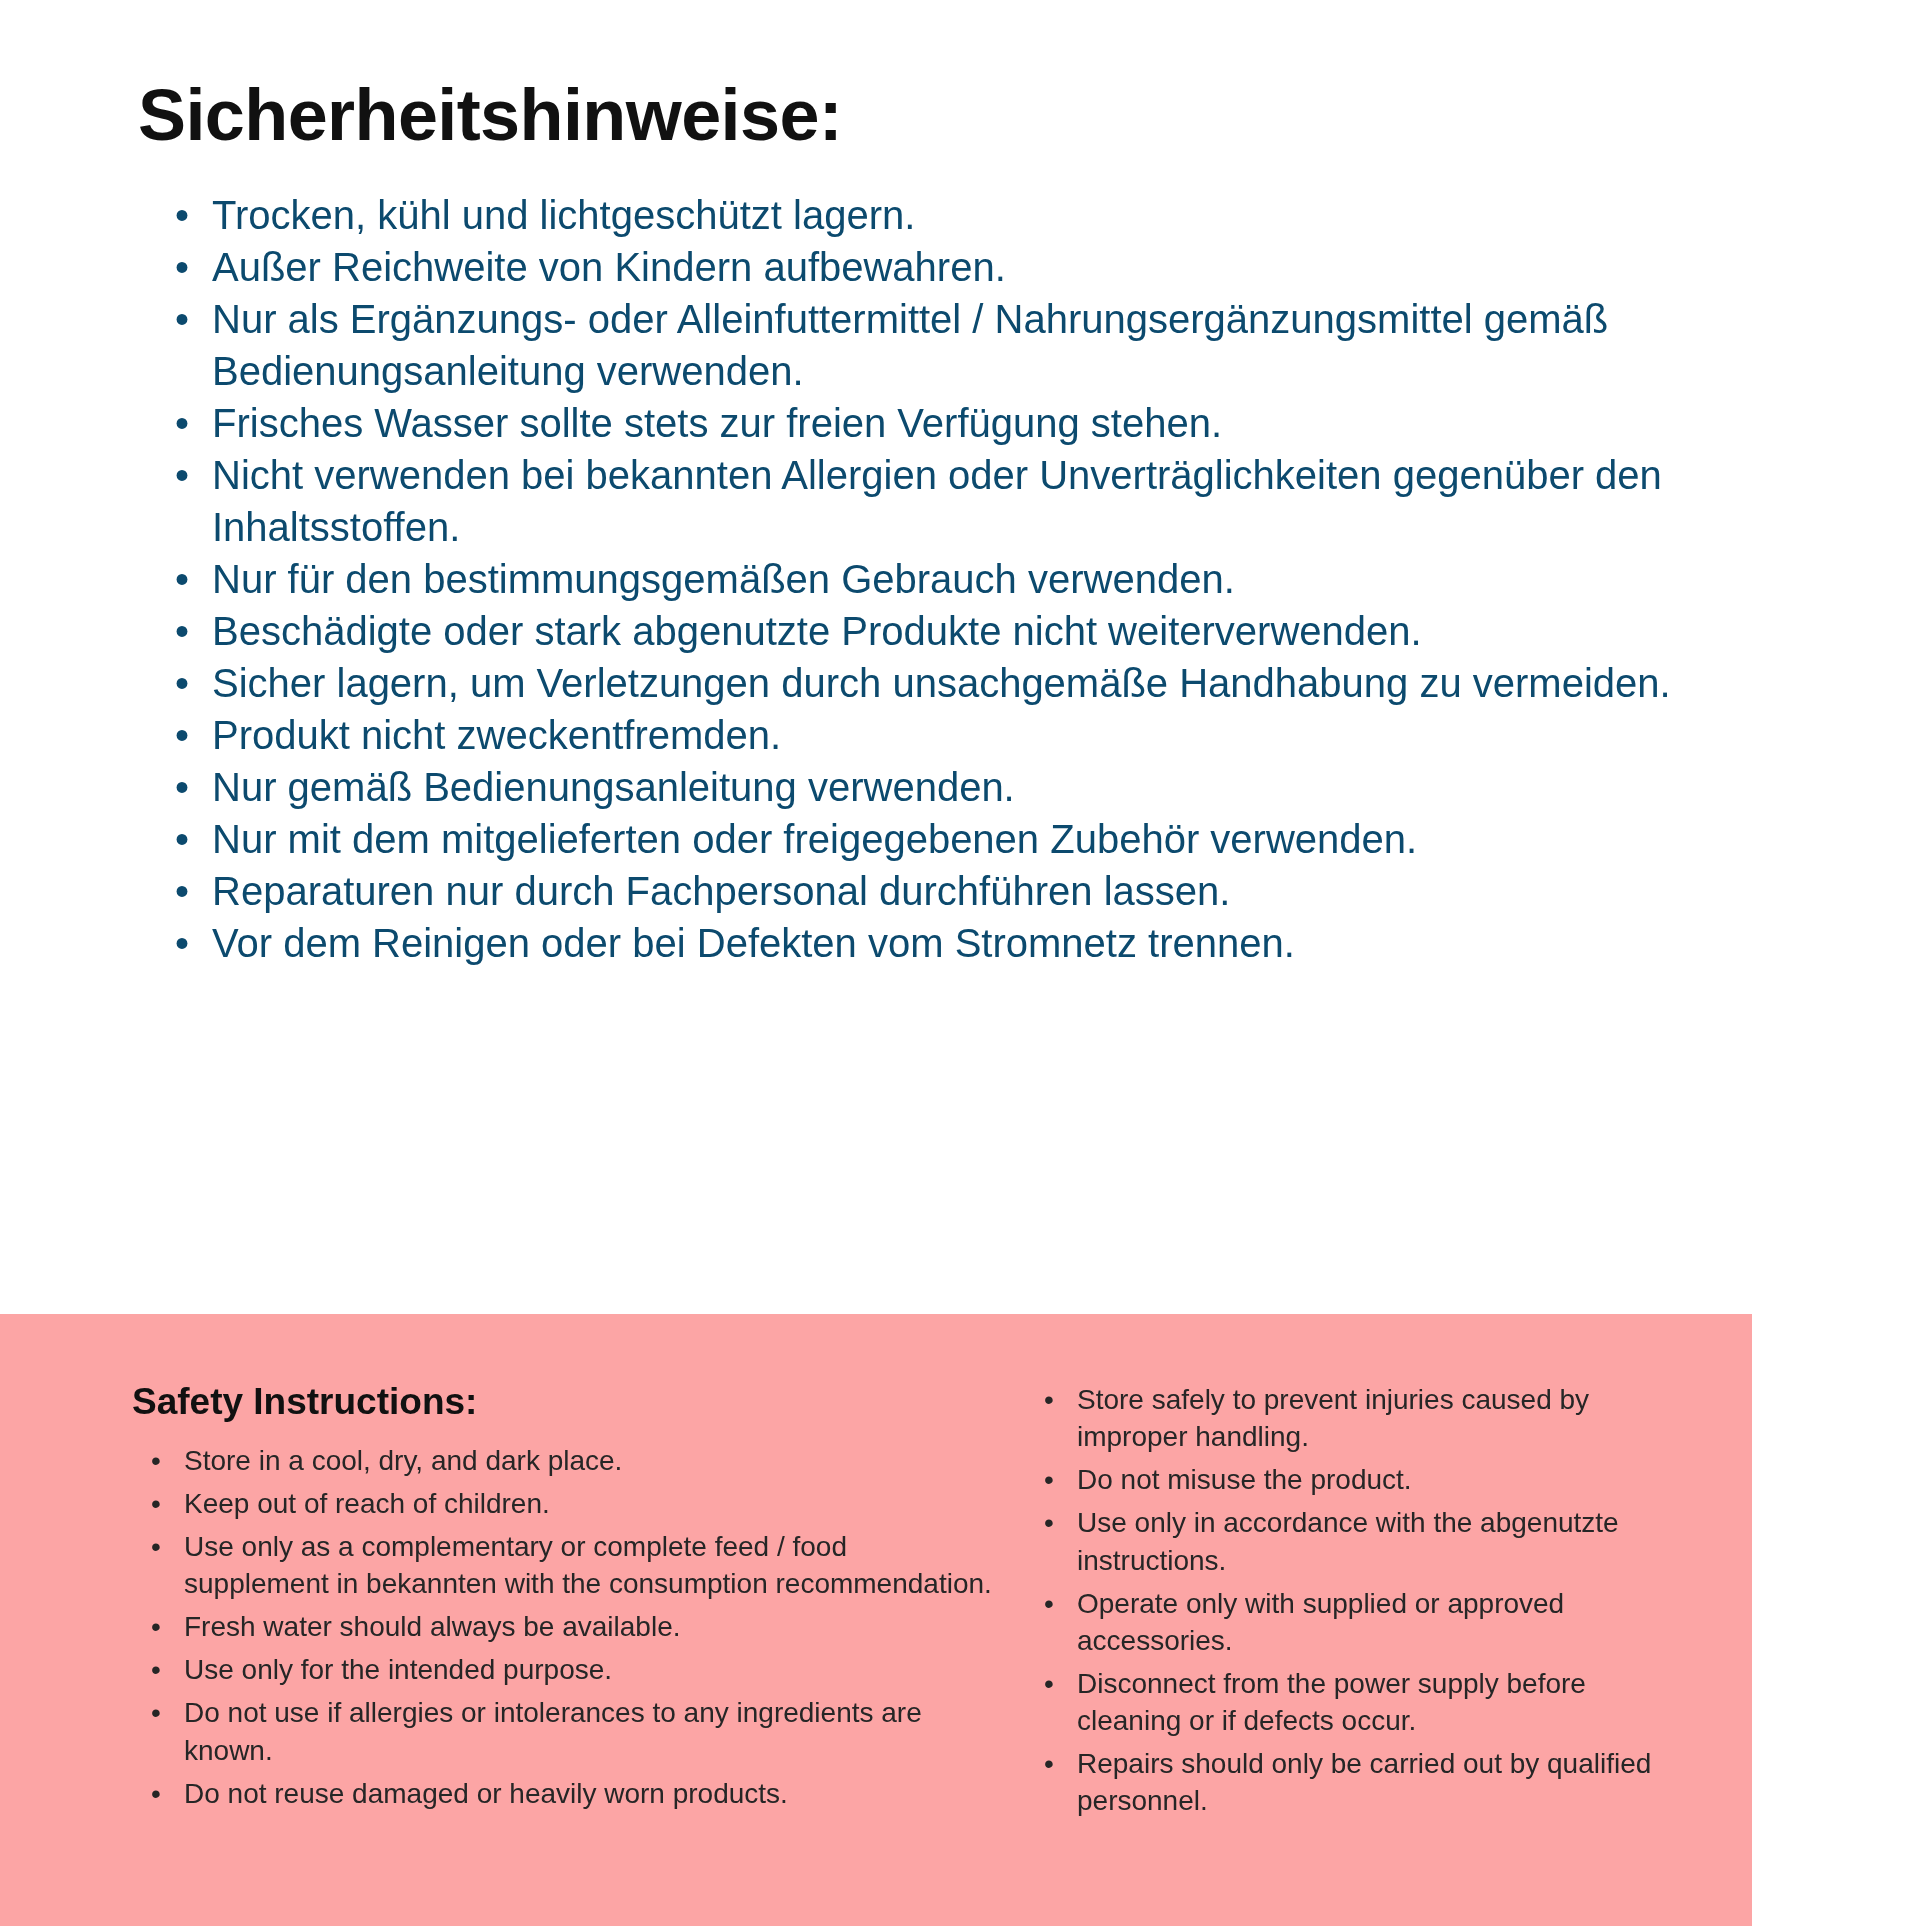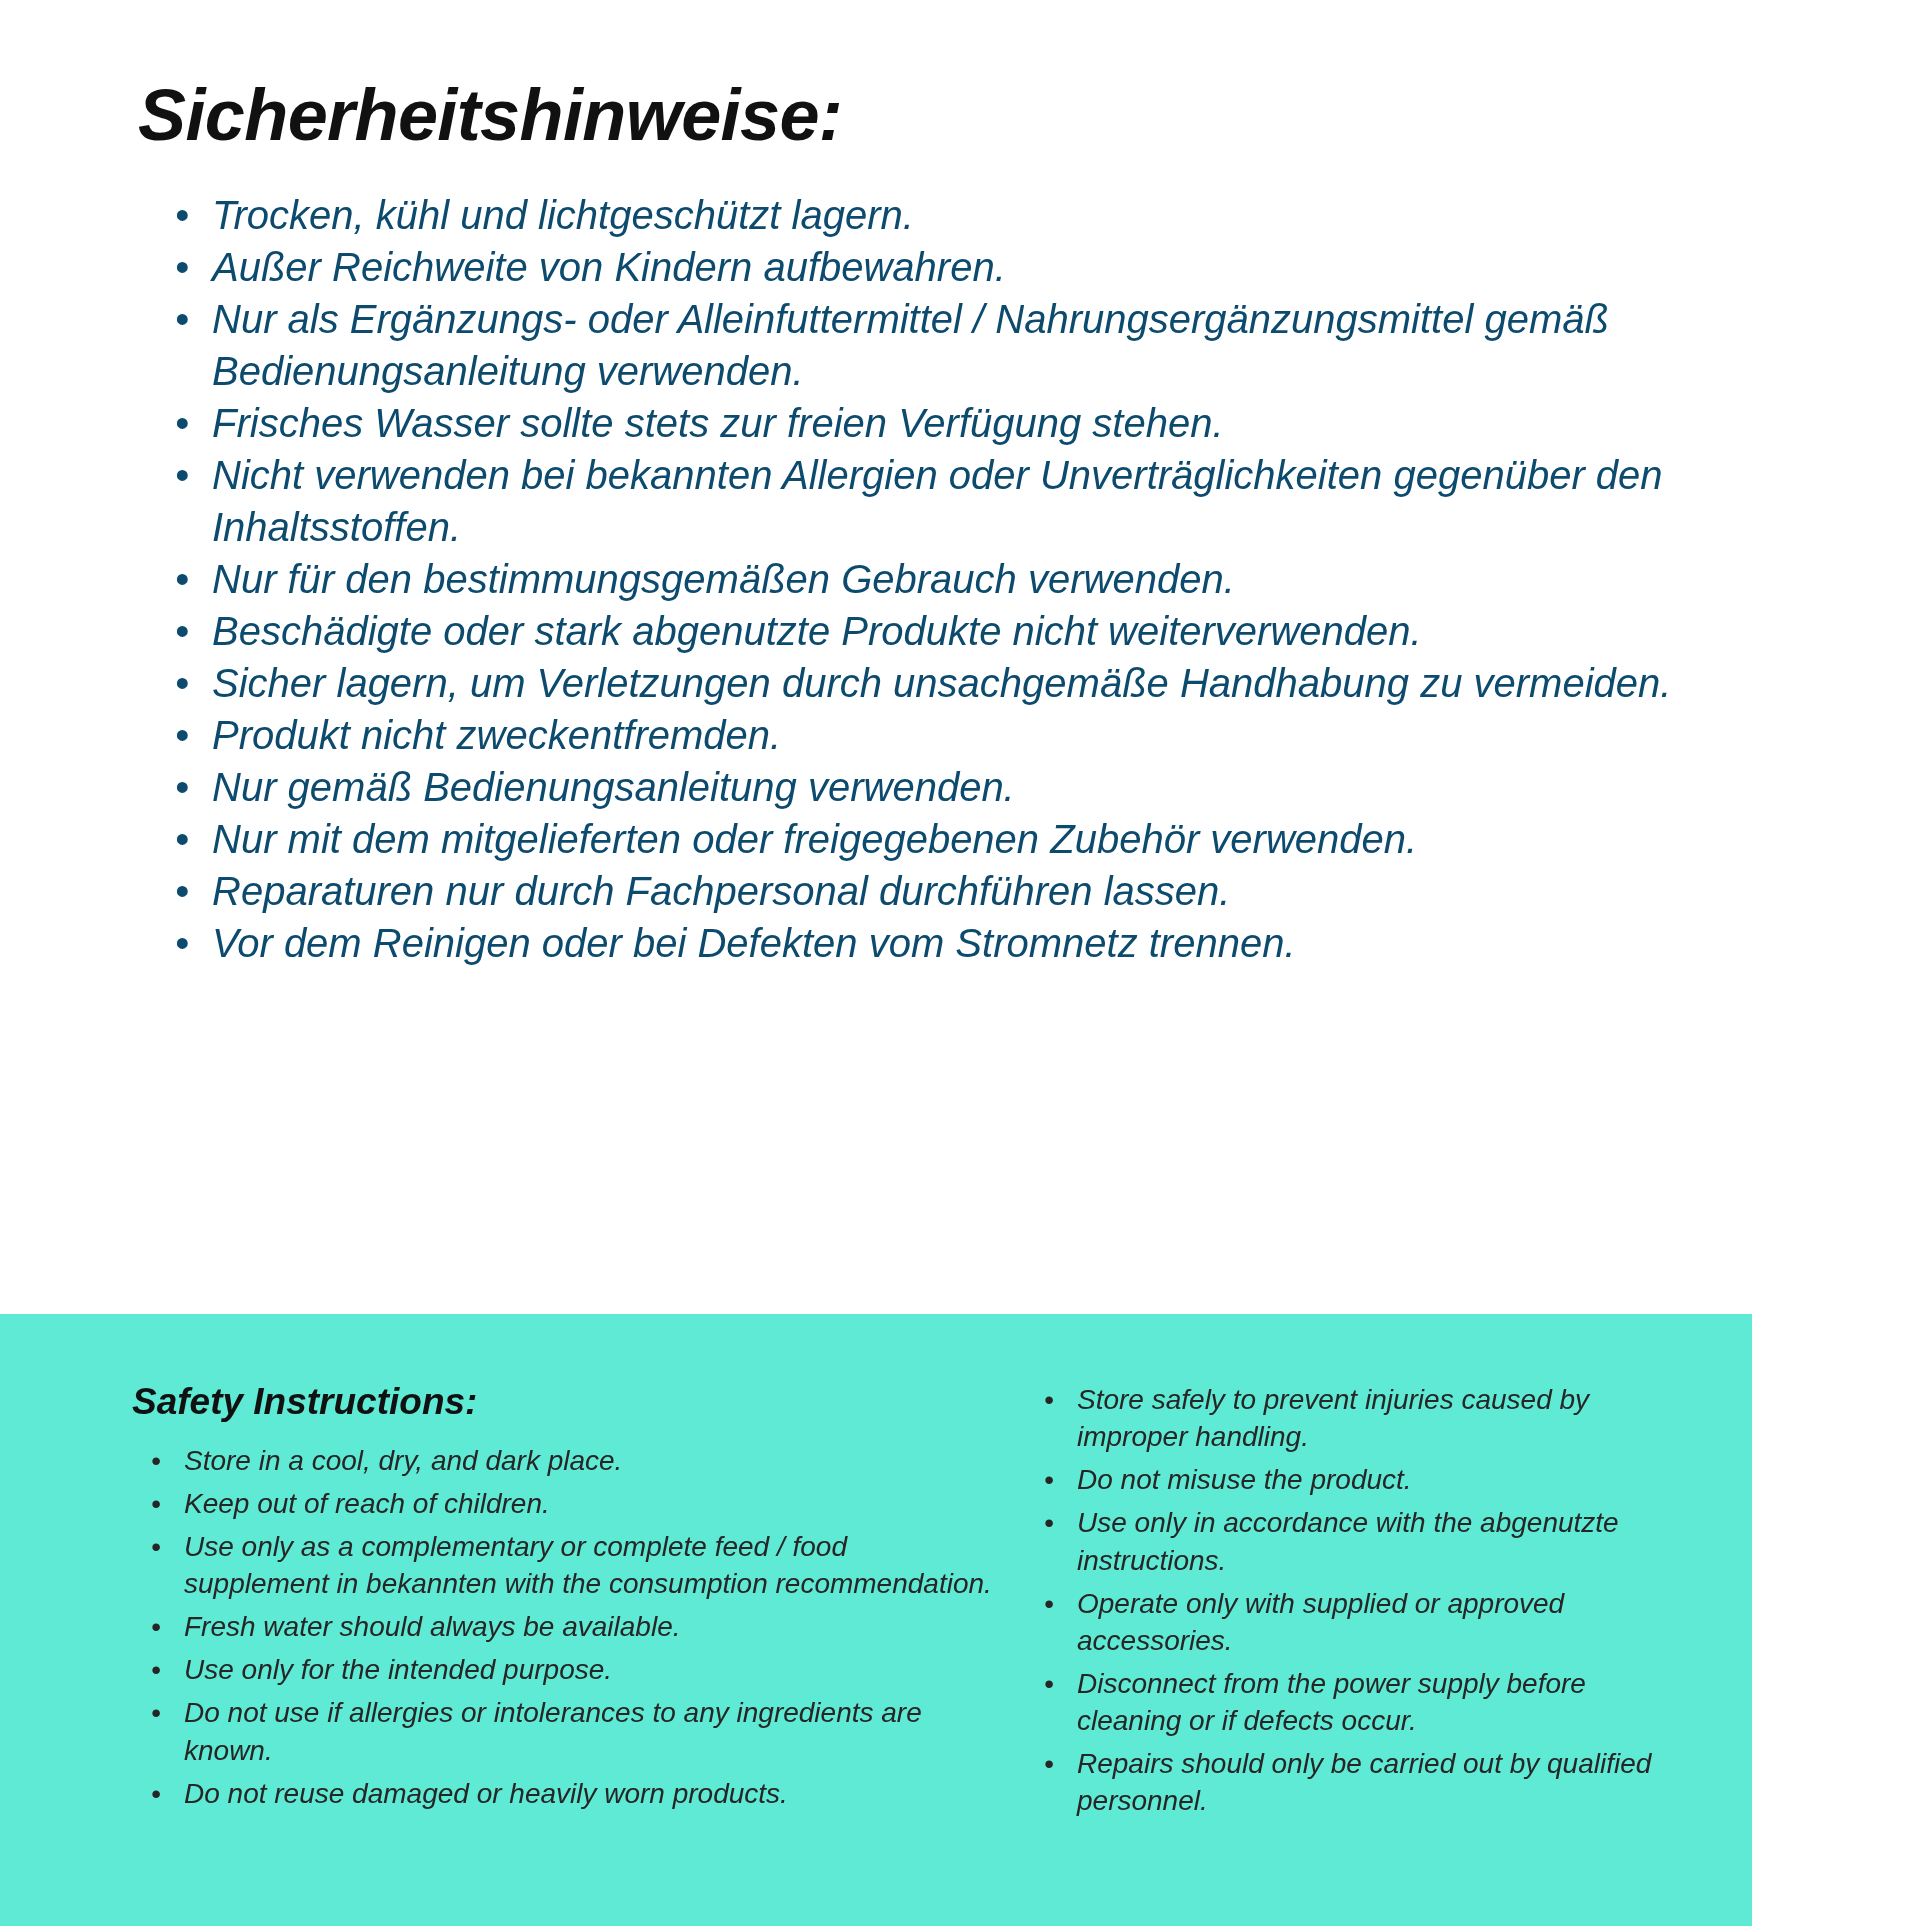--- a/index.html
+++ b/index.html
@@ -9,21 +9,20 @@
   }
   .page {
     position: relative;
     width: 1752px;
     height: 1926px;
     background: #ffffff;
     font-family: "Liberation Sans", "DejaVu Sans", sans-serif;
     color: #222222;
     overflow: hidden;
     box-sizing: border-box;
-    font-style: italic;
   }
 
   
   .german-section {
     position: absolute;
     top: 0; left: 0; right: 0;
     height: 1314px;
     box-sizing: border-box;
     padding: 74px 58px 0 138px;
     background: #ffffff;
@@ -54,21 +53,21 @@
     left: 0;
     top: 0;
   }
 
   
   .english-section {
     position: absolute;
     left: 0; right: 0;
     top: 1314px;
     bottom: 0;
-    background: #5eead4;
+    background: #fca5a5;
     box-sizing: border-box;
     padding: 67px 71px 0 132px;
     display: flex;
     align-items: flex-start;
   }
   .en-col-left {
     width: 912px;
     flex: 0 0 auto;
     box-sizing: border-box;
     padding-right: 45px;

